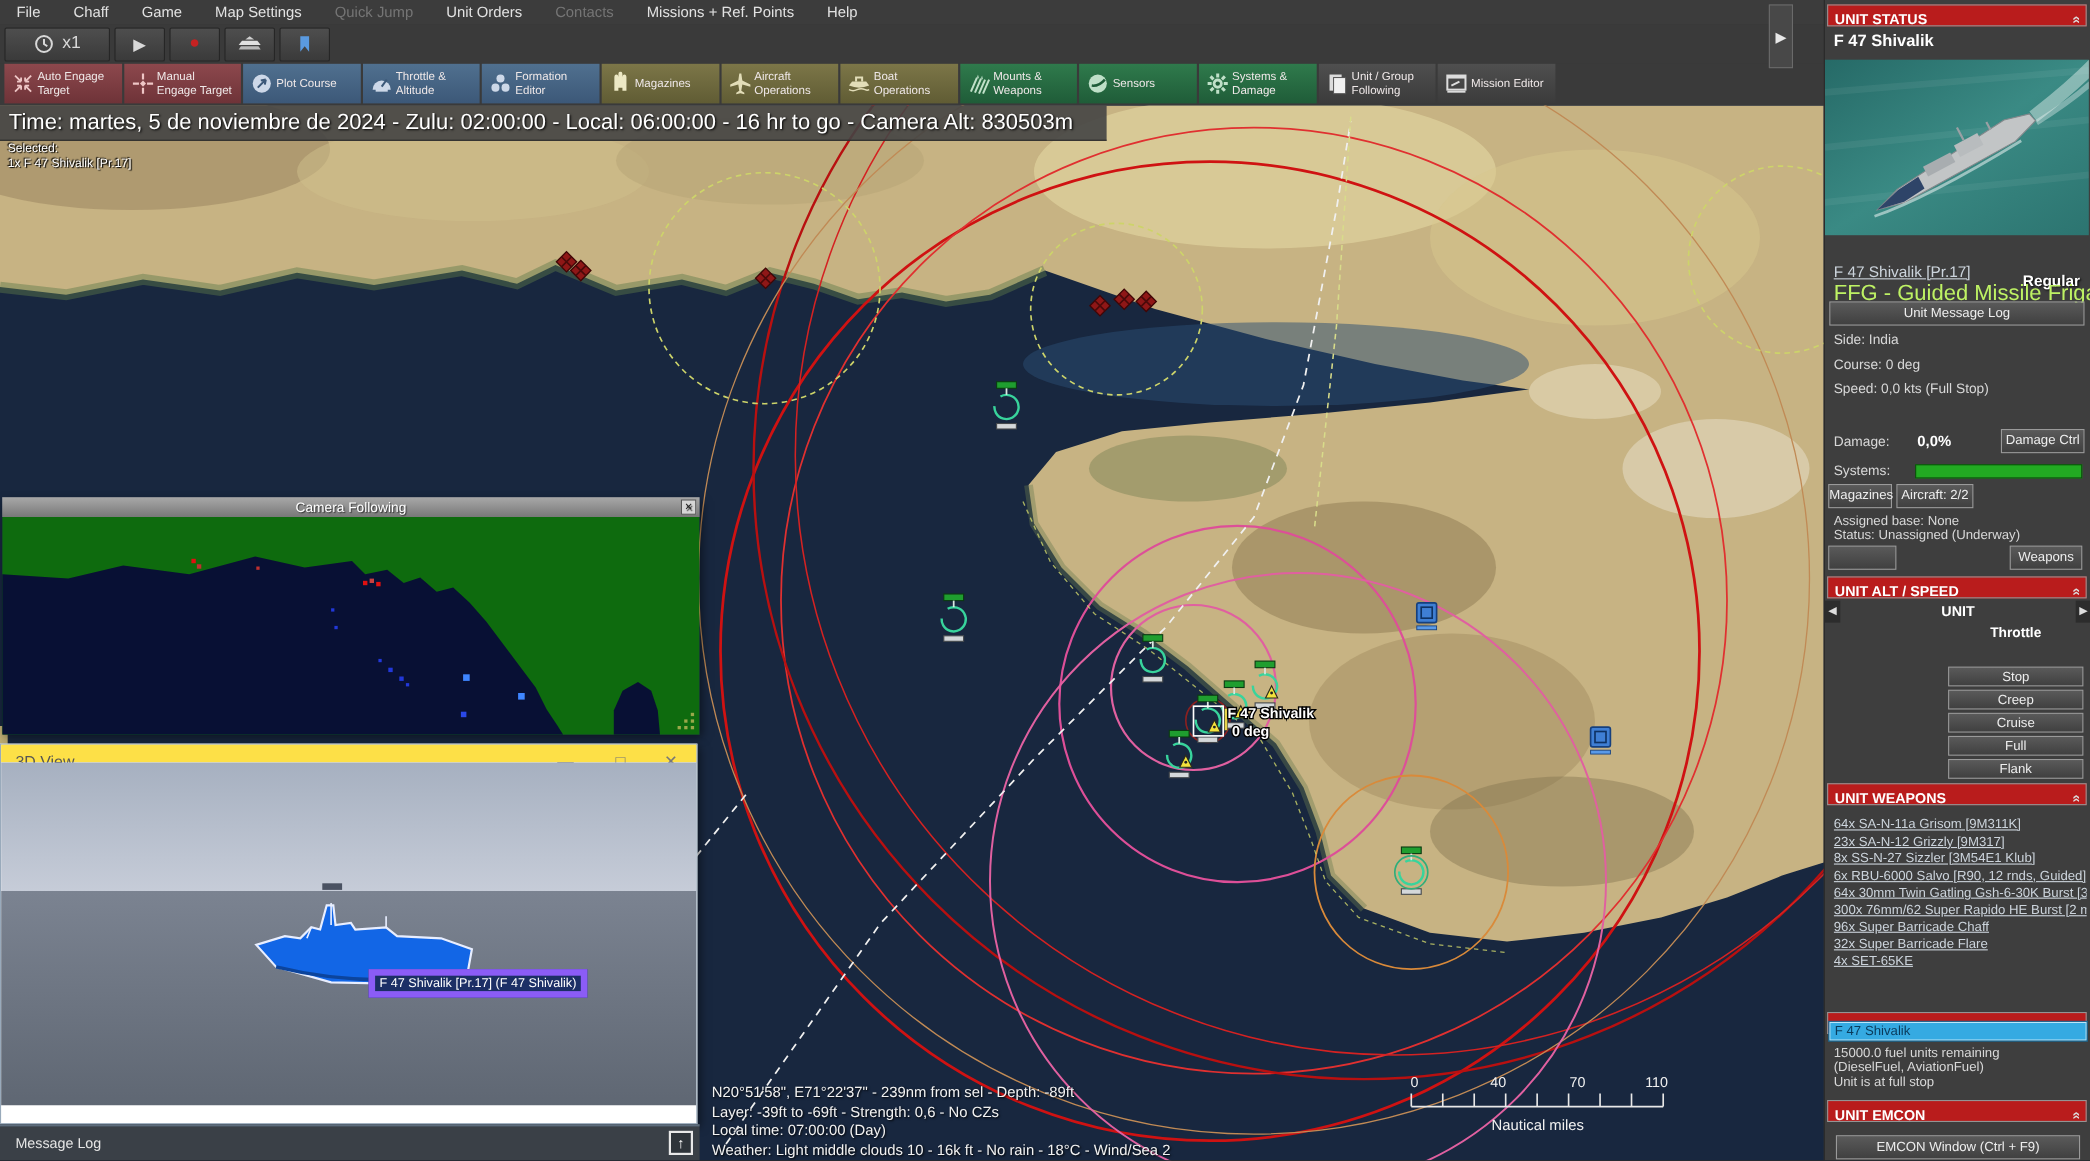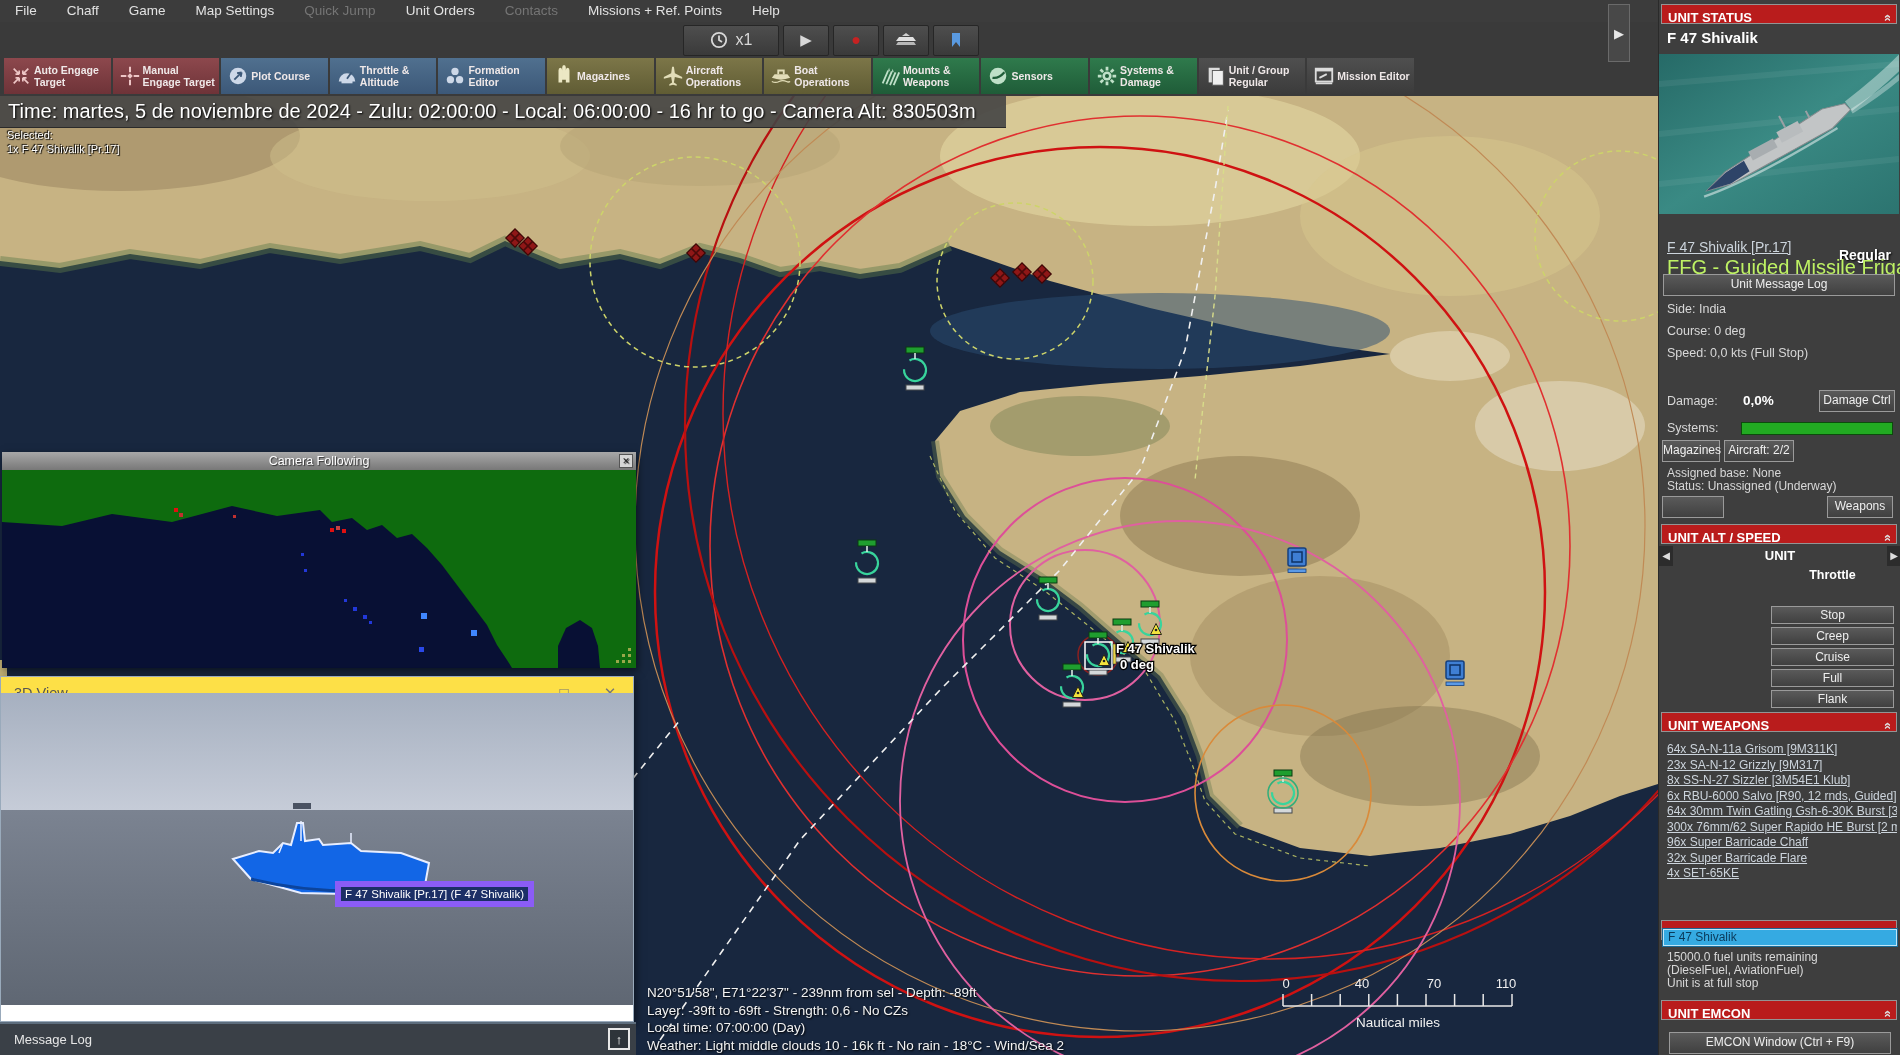--- a/index.html
+++ b/index.html
@@ -1,24 +1,24 @@
 <!DOCTYPE html>
 <html><head>
 <meta charset="utf-8">
 <style>
   html,body{margin:0;padding:0;background:#2a2a2a;font-family:"Liberation Sans",sans-serif;}
   #stage{position:relative;width:1900px;height:1055px;overflow:hidden;background:#3a3a3a;}
   
   #menubar{position:absolute;left:0;top:0;width:1658px;height:22px;background:#3c3c3c;display:flex;align-items:center;}
   .menu-item{padding:0 15px;font-size:13.5px;color:#e2e2e2;line-height:22px;cursor:default;}
   .menu-item.disabled{color:#757575;}
-  #controlsrow{position:absolute;left:0;top:22px;width:1658px;height:36px;background:#3a3a3a;display:flex;align-items:center;gap:4px;padding-left:4px;box-sizing:border-box;justify-content:center;}
+  #controlsrow{position:absolute;left:0;top:22px;width:1658px;height:36px;background:#3a3a3a;display:flex;align-items:center;gap:4px;padding-left:4px;box-sizing:border-box;}
   .ctl-btn{height:31px;background:linear-gradient(#4e4e4e,#3a3a3a);border:1px solid #262626;border-radius:2px;display:flex;align-items:center;justify-content:center;color:#d8d8d8;box-sizing:border-box;}
   
-  #toolbar{position:absolute;left:0;top:58px;width:1414px;height:38px;display:flex;gap:2px;padding-left:4px;box-sizing:border-box;font-weight:bold;}
+  #toolbar{position:absolute;left:0;top:58px;width:1414px;height:38px;display:flex;gap:2px;padding-left:4px;box-sizing:border-box;}
   .tb{width:108px;height:36px;display:flex;align-items:center;padding:2px 4px;box-sizing:border-box;color:#efe8e8;font-size:10.5px;line-height:1.18;cursor:pointer;}
   .tb .ic{width:26px;flex:0 0 26px;display:flex;align-items:center;justify-content:center;}
   .tb.red{background:linear-gradient(#8d484d,#6e3338);}
   .tb.blue{background:linear-gradient(#50708f,#3c5878);}
   .tb.olive{background:linear-gradient(#7c7648,#605c34);}
   .tb.green{background:linear-gradient(#2f7a4c,#1f5c38);}
   .tb.gray{background:linear-gradient(#4f4f4f,#3b3b3b);}
   
   #maparea{position:absolute;left:0;top:96px;width:1658px;height:959px;background:#18273f;}
   #timebar{position:absolute;left:0;top:96px;width:1006px;height:31px;background:rgba(68,68,68,.9);border-bottom:1px solid #2a2a2a;display:flex;align-items:center;z-index:30;}
@@ -208,21 +208,21 @@
         </span>
       <span>Systems &amp; Damage</span>
     </div>
     <div class="tb gray">
       <span class="ic">
           <svg width="22" height="22" viewBox="0 0 24 24">
             <rect x="4" y="3" width="12" height="16" fill="#dcdcdc"></rect>
             <rect x="8" y="6" width="12" height="16" fill="#f0f0f0" stroke="#555" stroke-width="1"></rect>
           </svg>
         </span>
-      <span>Unit / Group Regular</span>
+      <span>Unit / Group Following</span>
     </div>
     <div class="tb gray">
       <span class="ic">
           <svg width="22" height="22" viewBox="0 0 24 24">
             <rect x="3" y="4" width="18" height="14" fill="none" stroke="#dcdcdc" stroke-width="2"></rect>
             <rect x="3" y="4" width="18" height="3" fill="#dcdcdc"></rect>
             <path d="M7,14 L15,10" stroke="#dcdcdc" stroke-width="2"></path>
             <rect x="3" y="19" width="18" height="2" fill="#dcdcdc"></rect>
           </svg>
         </span>

